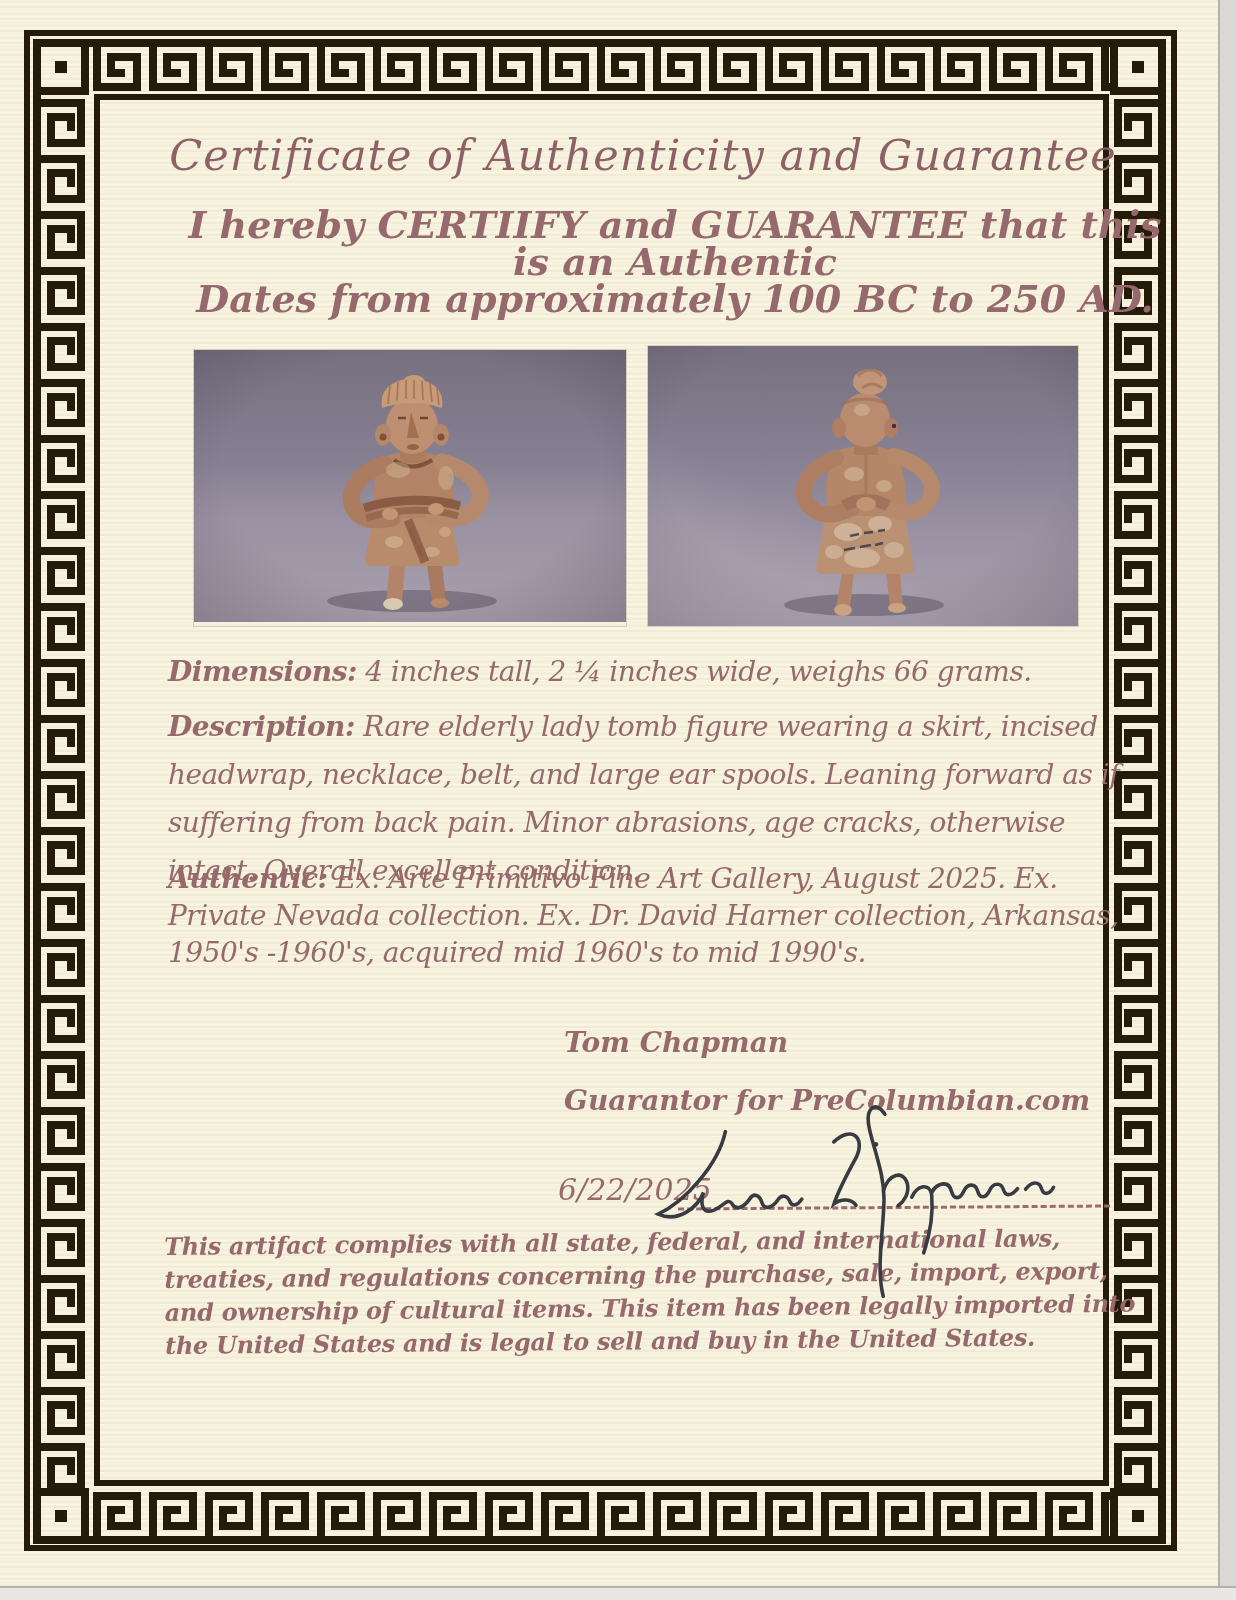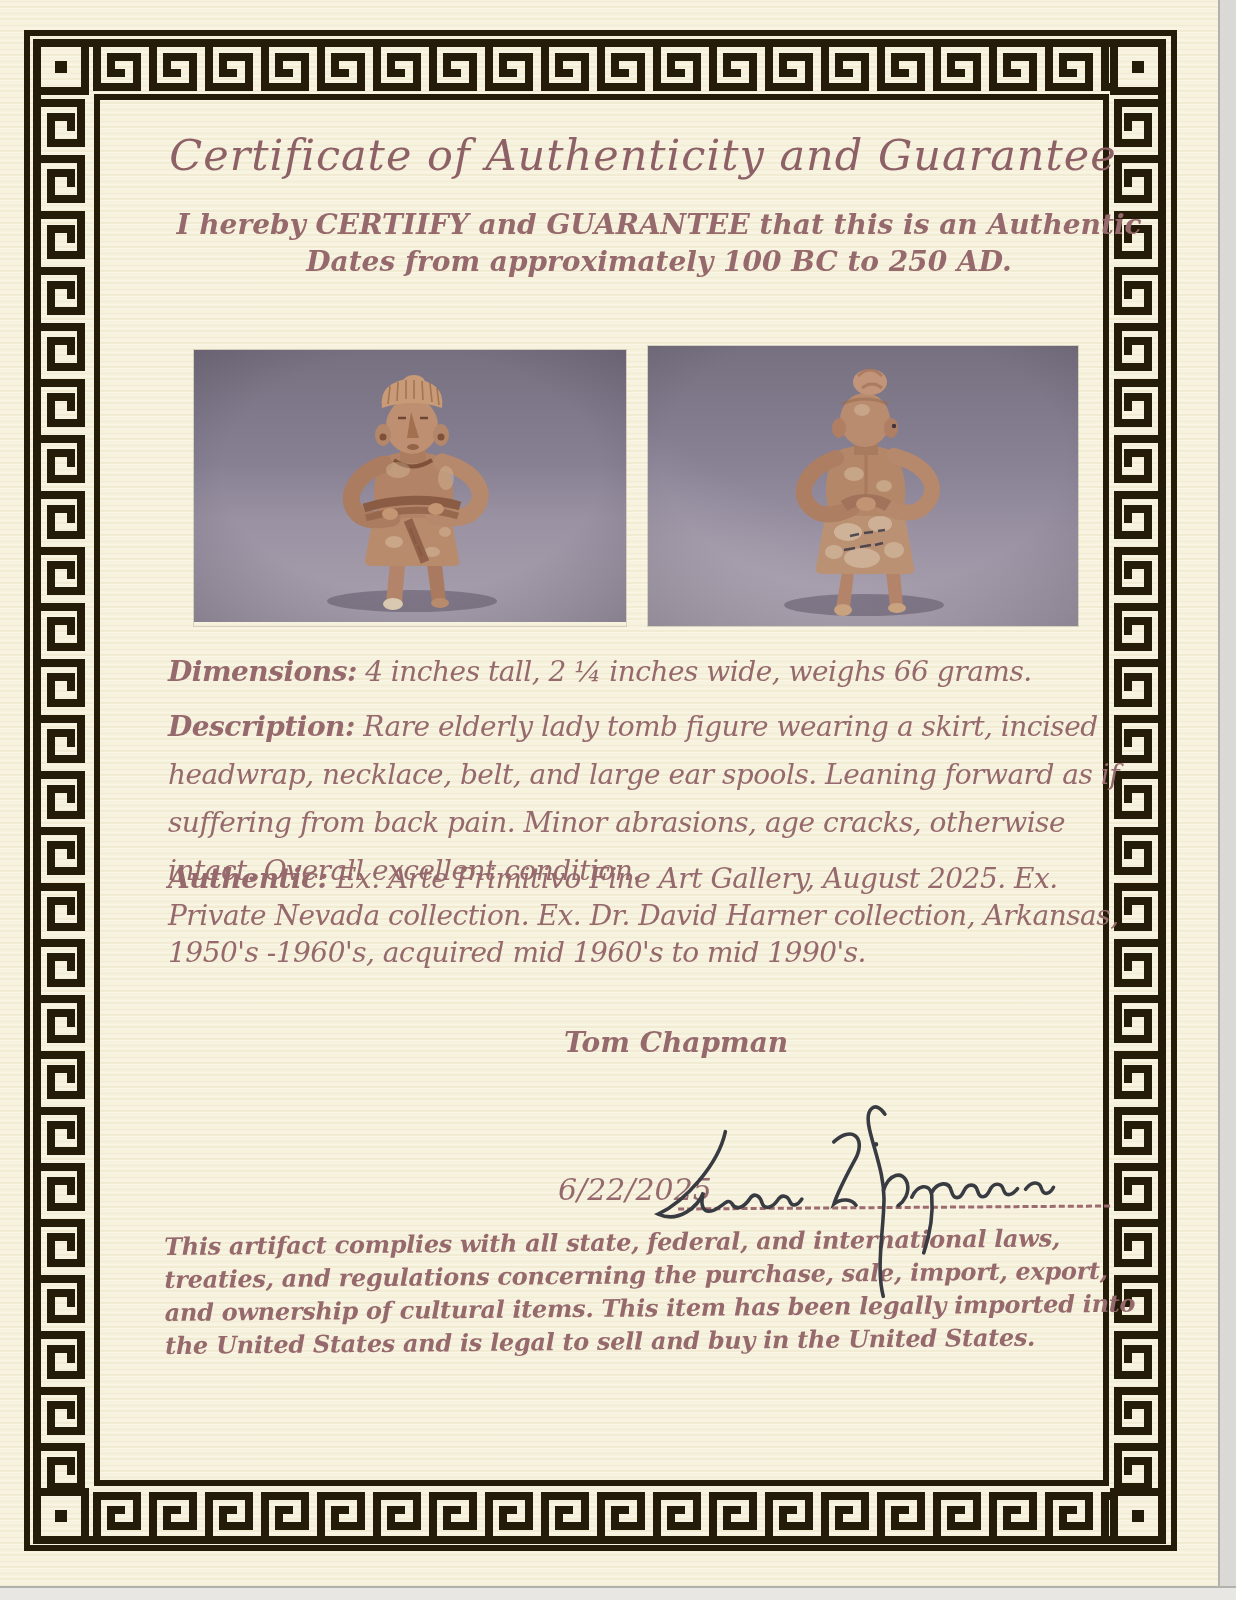--- a/index.html
+++ b/index.html
@@ -12,22 +12,22 @@
     font-family:"DejaVu Serif", serif; font-style:italic; color:#96696d;
   }
   .border-svg{position:absolute; left:0; top:0;}
   .edge-right{position:absolute; top:0; left:1218px; width:18px; height:1600px;
     background:#dbd9d6; border-left:2px solid #b3b1ae;}
   .edge-bottom{position:absolute; left:0; top:1586px; width:1236px; height:14px;
     background:#e9e7e4; border-top:2px solid #b3b1ae;}
   .content{position:absolute; left:100px; top:100px; width:1006px; height:1383px;margin-left:40px;}
   .title{position:absolute; top:30px; left:0; width:100%; margin:0; text-align:center;
     font-size:43px; font-weight:normal; letter-spacing:1px; color:#8d6166;}
-  .statement{position:absolute; top:106px; left:0; width:100%;
-    text-align:center; font-size:28px; line-height:37px; font-weight:600;padding-left:16px;}
+  .statement{position:absolute; top:106px; left:16px; width:100%;
+    text-align:center; font-size:38px; line-height:37px; font-weight:600;padding-left:16px;}
   .photos{position:absolute; top:246px; left:54px; display:flex; gap:22px;}
   .photo{box-shadow:0 0 0 1px rgba(120,110,90,.25); font-size:0; line-height:0;}
   .photo-front{margin-top:4px;}
   .para{position:absolute; left:28px; width:978px; margin:0; font-size:28px; letter-spacing:-.5px;}
   .para .label{font-weight:700;}
   .dims{top:553px; line-height:38px;}
   .desc{top:603px; line-height:48px;}
   .prov{top:760px; line-height:37px;}
   .name{position:absolute; top:926px; left:424px; font-size:28px; font-weight:700;}
   .role{position:absolute; top:984px; left:424px; font-size:28px; font-weight:700;}
@@ -219,20 +219,21 @@
       </div>
     </div>
 
     <p class="para dims"><span class="label">Dimensions:</span> <span>4 inches tall, 2 ¼ inches wide, weighs 66 grams.</span></p>
 
     <p class="para desc"><span class="label">Description:</span> <span>Rare elderly lady tomb figure wearing a skirt, incised headwrap, necklace, belt, and large ear spools. Leaning forward as if suffering from back pain. Minor abrasions, age cracks,  otherwise intact. Overall excellent condition.</span></p>
 
     <p class="para prov"><span class="label">Authentic:</span> <span>Ex. Arte Primitivo Fine Art Gallery, August 2025. Ex. Private Nevada collection. Ex. Dr. David Harner collection, Arkansas, 1950's -1960's, acquired mid 1960's to mid 1990's.</span></p>
 
     <div class="name">Tom Chapman</div>
+    <div class="role">Guarantor for PreColumbian.com</div>
 
     <div class="date">6/22/2025</div>
     <div class="sig-line"></div>
 
     <svg class="signature" width="500" height="212" viewBox="0 0 500 212" aria-hidden="true">
       <g fill="none" stroke="#383b41" stroke-width="3.6" stroke-linecap="round">
         <path d="M88,28 C80,60 46,96 18,108 C38,118 58,102 64,88 C60,100 62,110 74,106 C84,102 88,94 92,100 C96,108 104,104 110,96 C114,90 120,92 122,100 C124,108 132,106 138,98 C142,92 148,94 150,100 C152,106 158,104 162,98"></path>
         <path d="M196,42 C214,26 228,38 218,58 C210,72 200,88 194,104 C202,98 212,100 216,106"></path>
         <path d="M248,16 C240,2 228,8 232,30 C236,52 246,78 244,104 C242,136 234,170 240,198"></path>
         <path d="M244,92 C250,76 264,72 268,86 C270,96 264,104 258,108"></path>

